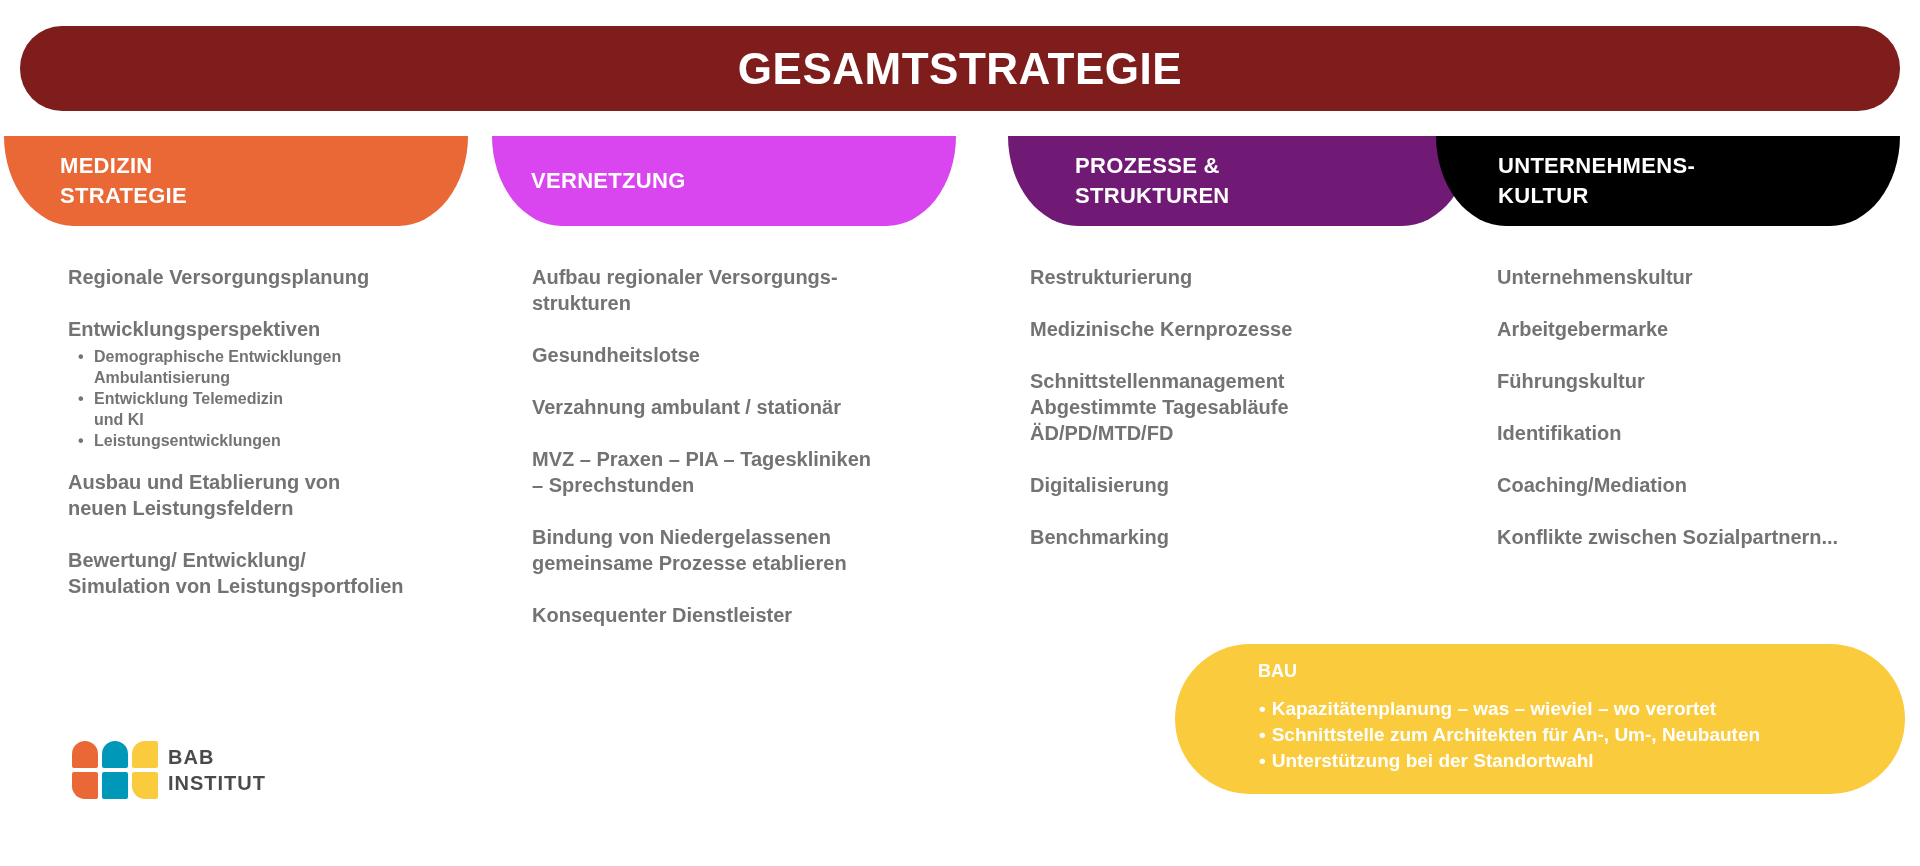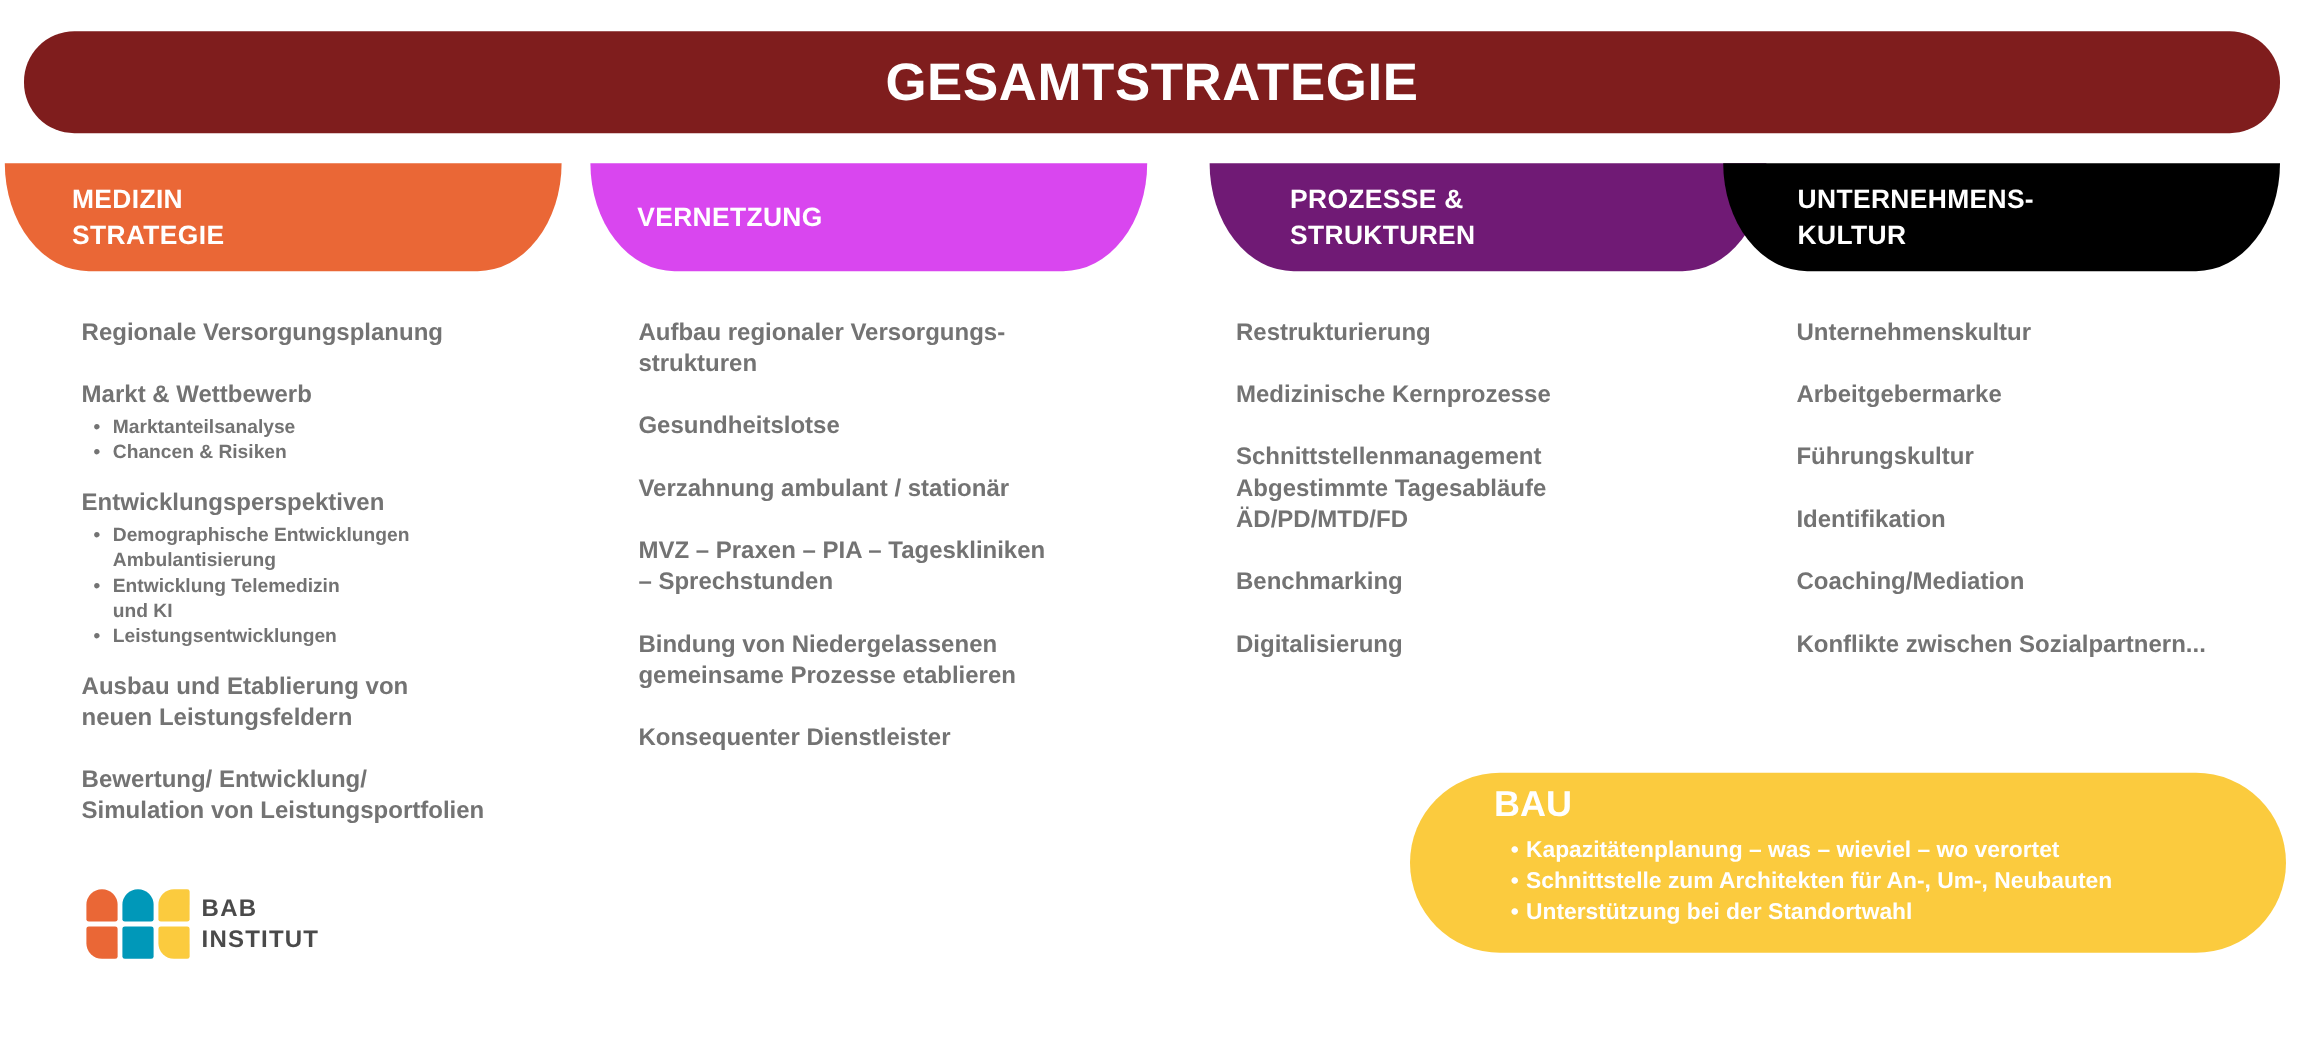--- a/index.html
+++ b/index.html
@@ -38,21 +38,21 @@
     .col-body ul li::before {
       content: "\2022"; position: absolute; left: 0; top: 0;
     }
     .col-body .sublist-wrap { margin-bottom: 18px; }
 
     .bau-pill {
       position: absolute; left: 1175px; top: 644px; width: 730px; height: 150px;
       border-radius: 75px; background: #FBCB3E; color: #ffffff;
       padding: 12px 0 0 70px;
     }
-    .bau-title { font-weight: bold; font-size: 30px; line-height: 30px; margin-bottom: 10px; }
+    .bau-title { font-weight: bold; font-size: 18px; line-height: 30px; margin-bottom: 10px; margin-left: 13px; }
     .bau-list { list-style: none; margin-left: 14px; }
     .bau-list li { font-weight: bold; font-size: 19px; line-height: 26px; }
     .bau-list li::before { content: "\2022"; margin-right: 6px; }
 
     .logo {
       position: absolute; left: 72px; top: 741px; height: 58px;
       display: flex; align-items: center;
     }
     .logo-mark { display: flex; gap: 4px; margin-right: 10px; }
     .logo-col { display: flex; flex-direction: column; gap: 4px; }
@@ -83,27 +83,20 @@
 STRUKTUREN</span>
 </div>
 <div class="col-header" style="left:1436px; background:#000000; padding-left:62px;">
   <span class="lbl">UNTERNEHMENS-
 KULTUR</span>
 </div>
 
 <div class="col-body" style="left:68px; width:420px;">
   <div class="item">Regionale Versorgungsplanung</div>
 
-  <div class="sublist-wrap">
-    <div class="item with-sub" style="margin-bottom:0">Markt &amp; Wettbewerb</div>
-    <ul>
-      <li>Marktanteilsanalyse</li>
-      <li>Chancen &amp; Risiken</li>
-    </ul>
-  </div>
 
   <div class="sublist-wrap">
     <div class="item with-sub" style="margin-bottom:0">Entwicklungsperspektiven</div>
     <ul>
       <li>Demographische Entwicklungen
 Ambulantisierung</li>
       <li>Entwicklung Telemedizin
 und KI</li>
       <li>Leistungsentwicklungen</li>
     </ul>
@@ -126,22 +119,22 @@
 gemeinsame Prozesse etablieren</div>
   <div class="item">Konsequenter Dienstleister</div>
 </div>
 
 <div class="col-body" style="left:1030px; width:420px;">
   <div class="item">Restrukturierung</div>
   <div class="item">Medizinische Kernprozesse</div>
   <div class="item">Schnittstellenmanagement
 Abgestimmte Tagesabläufe
 ÄD/PD/MTD/FD</div>
+  <div class="item">Digitalisierung</div>
   <div class="item">Benchmarking</div>
-  <div class="item">Digitalisierung</div>
 </div>
 
 <div class="col-body" style="left:1497px; width:420px;">
   <div class="item">Unternehmenskultur</div>
   <div class="item">Arbeitgebermarke</div>
   <div class="item">Führungskultur</div>
   <div class="item">Identifikation</div>
   <div class="item">Coaching/Mediation</div>
   <div class="item">Konflikte zwischen Sozialpartnern...</div>
 </div>

